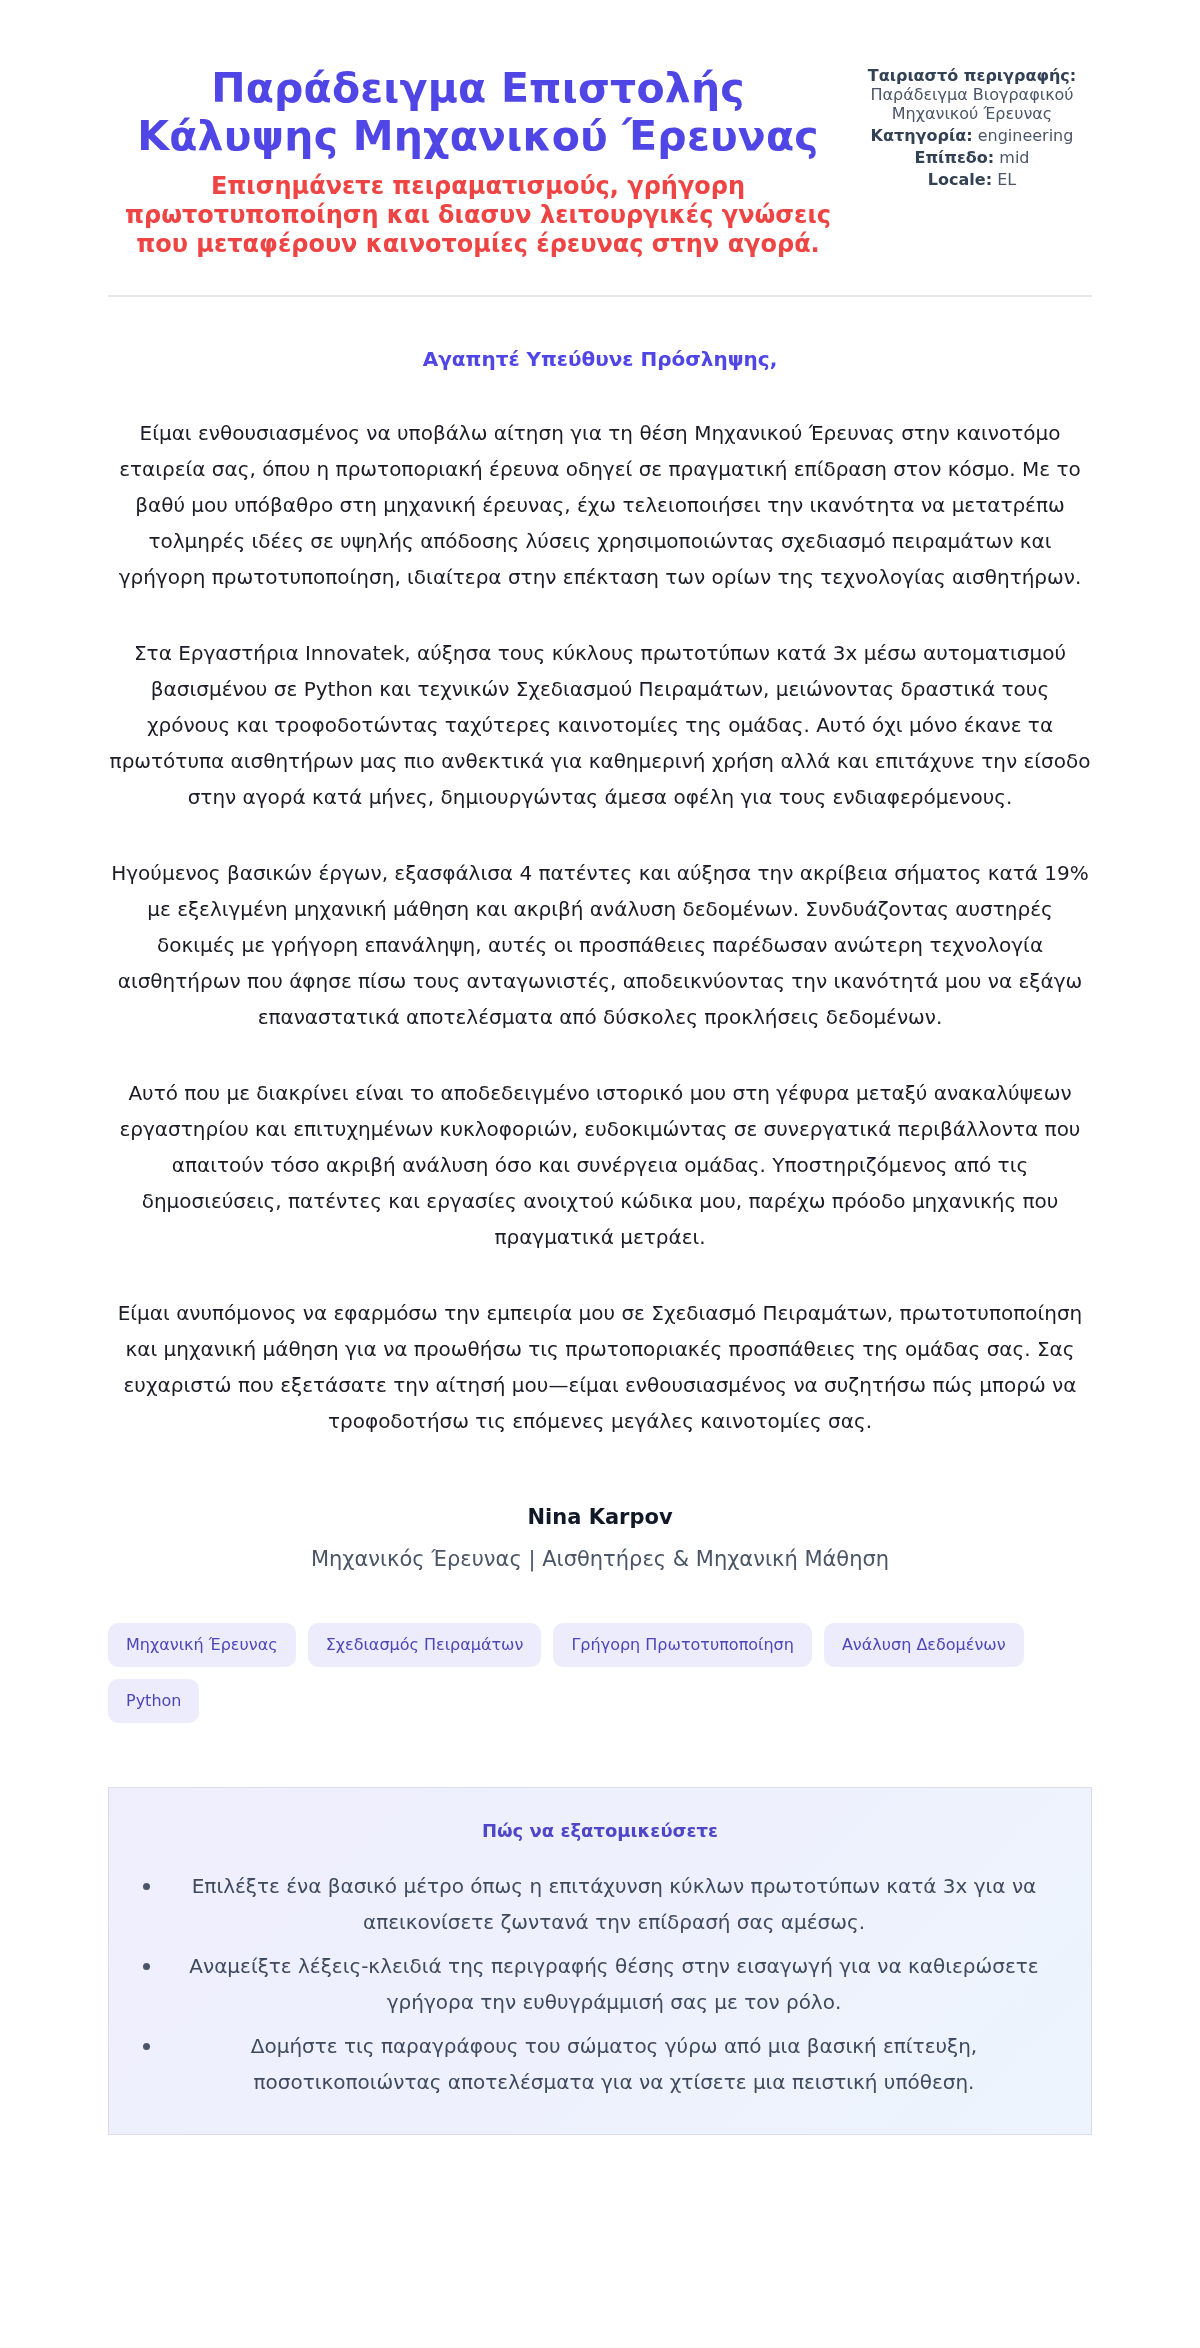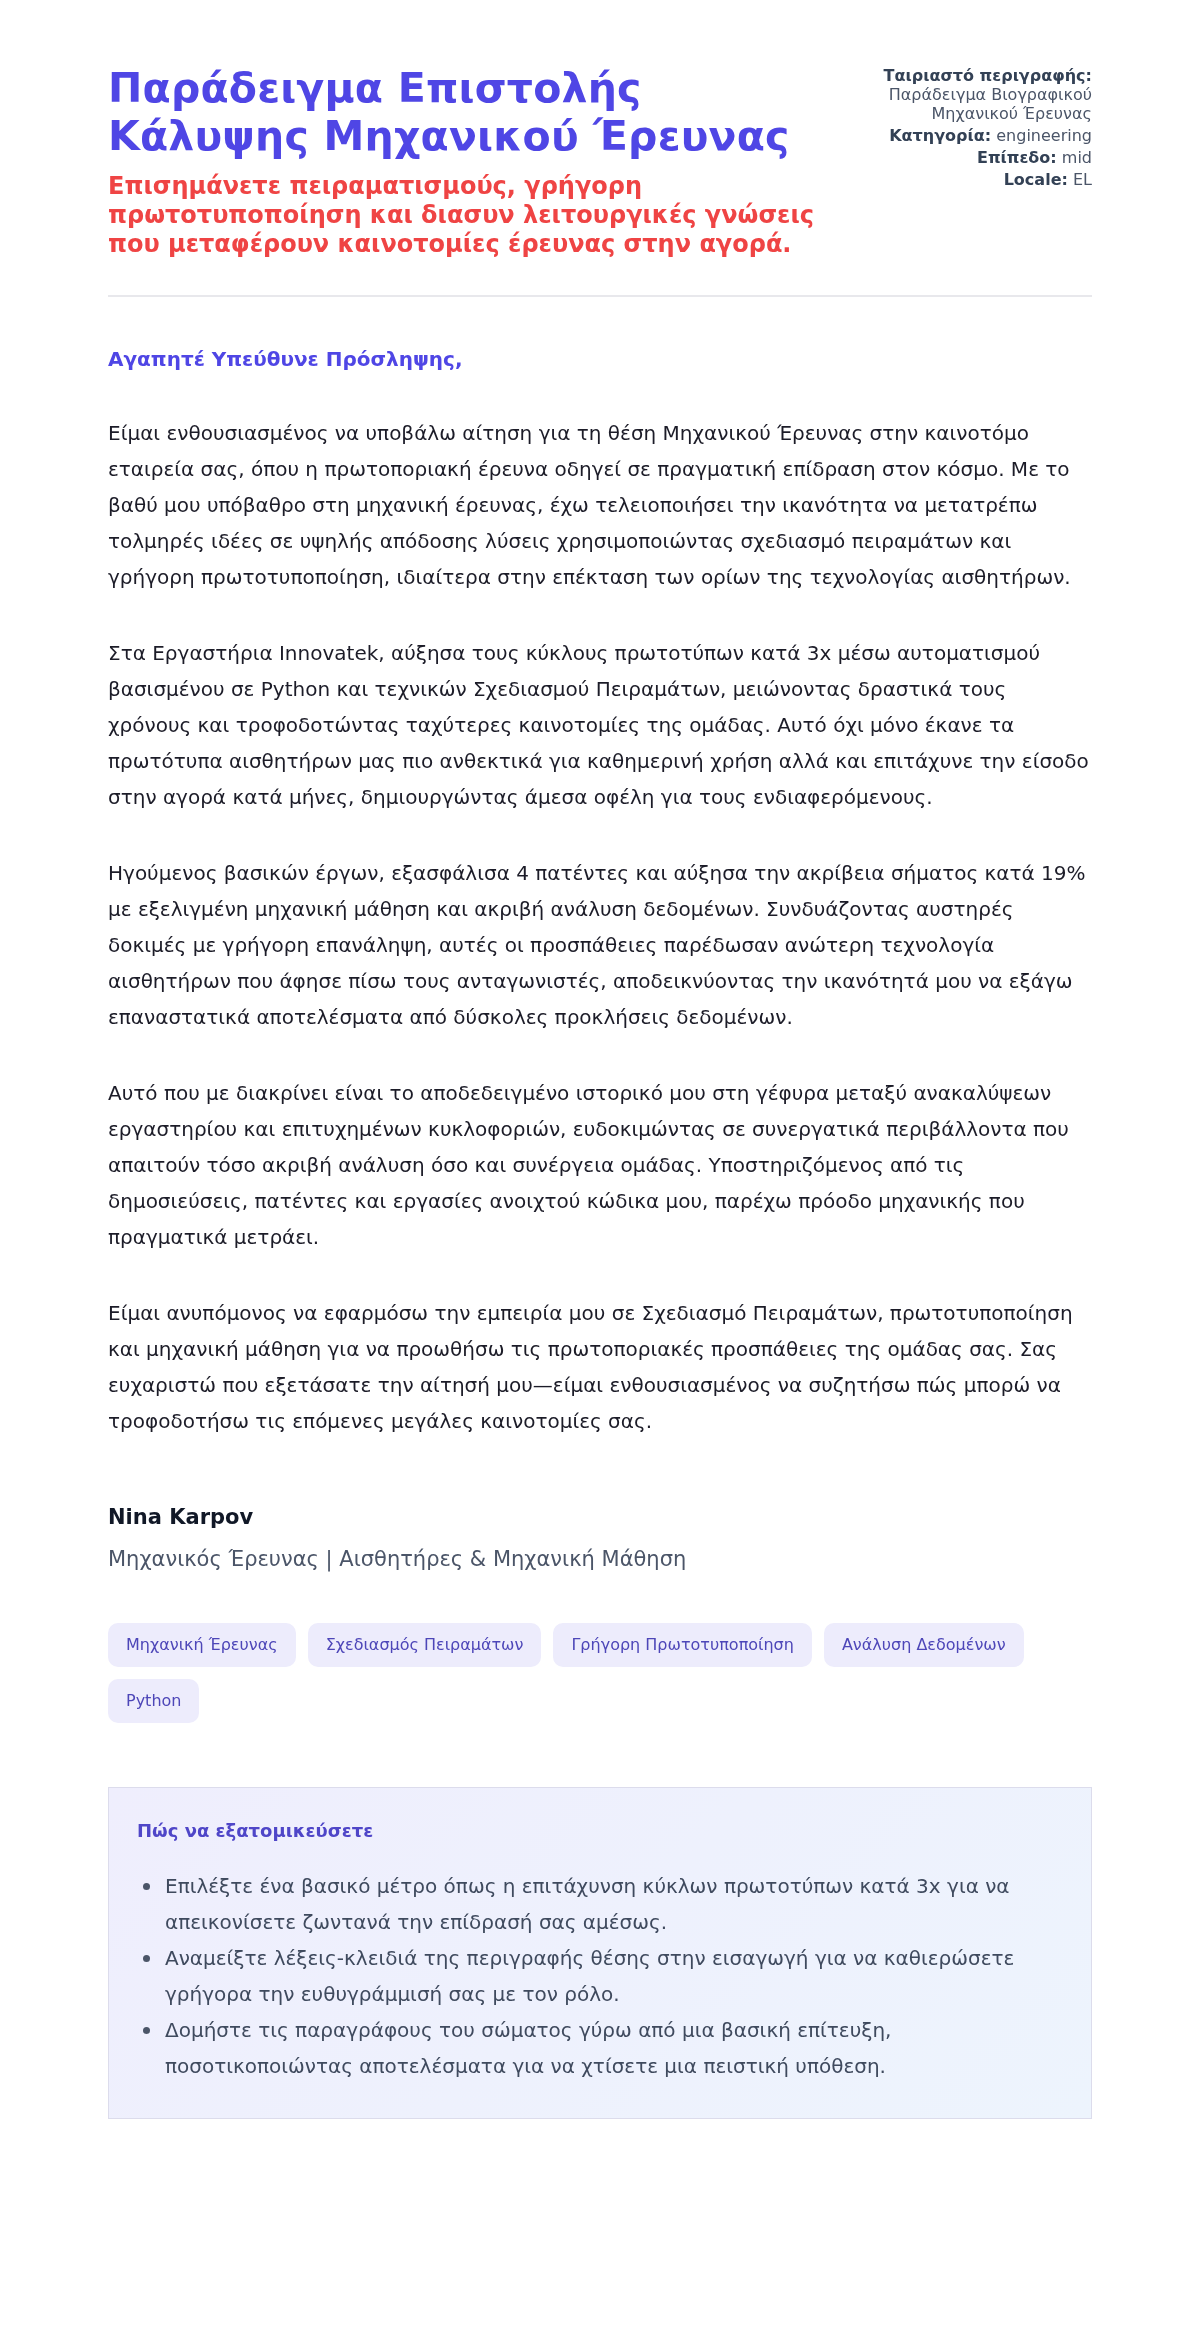--- a/index.html
+++ b/index.html
@@ -1,15 +1,15 @@
 <!DOCTYPE html>
 <html><head>
   <meta charset="utf-8">
   <style>
-    * { box-sizing: border-box; margin: 0; padding: 0; }
+    * { box-sizing: border-box; margin: 0; padding: 0; text-align: center; }
     html, body {
       width: 1200px;
       background: #ffffff;
       font-family: "DejaVu Sans", sans-serif;
       color: #1e1e2a;
     }
     .page {
       width: 1200px;
       min-height: 2348px;
       padding: 64px 108px 60px 108px;
@@ -116,21 +116,21 @@
       margin-top: 22px;
       list-style: none;
     }
     .tip-item {
       position: relative;
       padding-left: 28px;
       font-size: 20px;
       line-height: 36px;
       color: #3f4a5e;
     }
-    .tip-item + .tip-item { }
+    .tip-item + .tip-item { margin-top: 8px; }
     .tip-bullet {
       position: absolute;
       left: 6px;
       top: 15px;
       width: 7px;
       height: 7px;
       border-radius: 50%;
       background: #4b5568;
     }
   </style>

